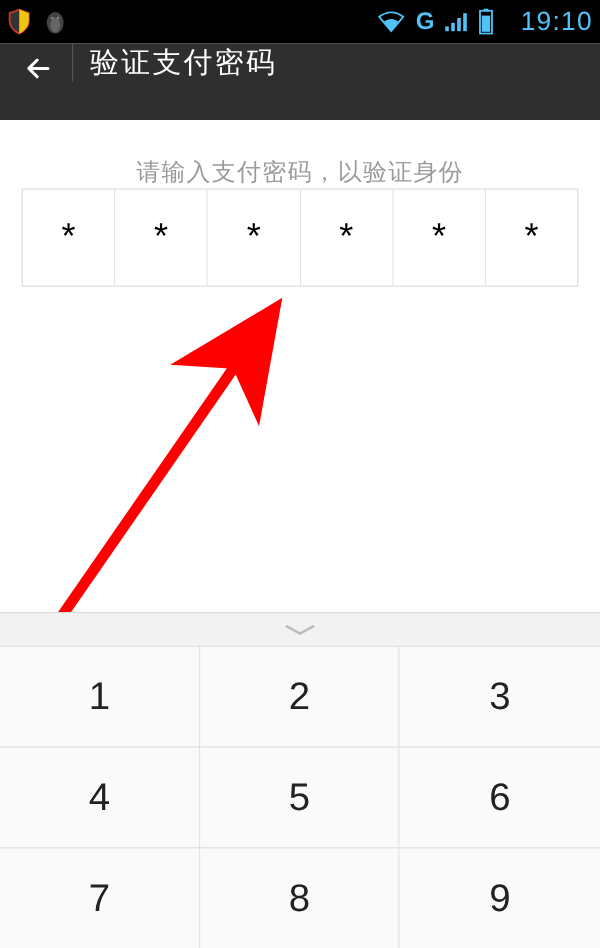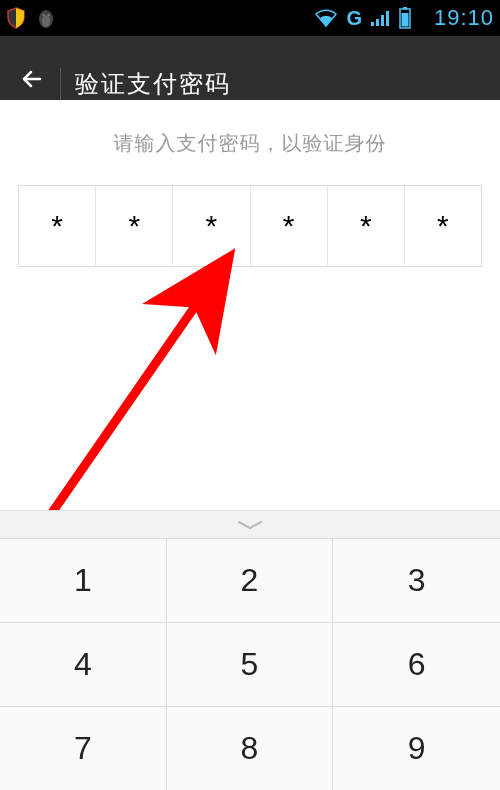--- a/index.html
+++ b/index.html
@@ -16,28 +16,28 @@
   .status-left { display: flex; align-items: center; gap: 10px; flex: 1; }
   .status-right { display: flex; align-items: center; gap: 6px; color: #4fc3f7; }
   .shield-icon svg, .penguin-icon svg, .wifi-icon svg, .signal-icon svg, .battery-icon svg { display: block; }
   .g-label { font-weight: bold; font-size: 20px; margin: 0 2px; }
   .clock { font-size: 22px; letter-spacing: 1px; margin-left: 16px; }
   .app-header {
     height: 64px;
     background: #2f2f2f;
     color: #fff;
     display: flex;
-    align-items: flex-end;
+    align-items: flex-start;
     padding: 0 12px;
   }
   .back-btn { width: 42px; height: 42px; display: flex; align-items: center; justify-content: center; }
   .divider { width: 1px; height: 32px; background: #555; margin: 0 14px 0 6px; }
   .title { font-size: 24px; letter-spacing: 2px; font-weight: 400; }
   .content { padding: 30px 18px 0 18px; position: relative; }
-  .prompt { text-align: center; color: #9b9b9b; font-size: 20px; letter-spacing: 1px; margin-bottom: 28px; }
+  .prompt { text-align: center; color: #9b9b9b; font-size: 20px; letter-spacing: 1px; }
   .pin-row { display: flex; border: 1px solid #dcdcdc; }
   .pin-cell { flex: 1; height: 80px; border-right: 1px solid #e5e5e5; display: flex; align-items: center; justify-content: center; font-size: 30px; color: #000; }
   .pin-cell:last-child { border-right: none; }
   .arrow-overlay { position: absolute; left: 0; top: 0; width: 100%; height: 450px; pointer-events: none; }
   .keypad-area { position: absolute; left: 0; right: 0; bottom: 0; }
   .collapse-bar { height: 28px; background: #f2f2f2; display: flex; align-items: center; justify-content: center; border-top: 1px solid #dcdcdc; }
   .keypad { display: grid; grid-template-columns: 1fr 1fr 1fr; }
   .key {
     height: 84px;
     background: #fafafa;

